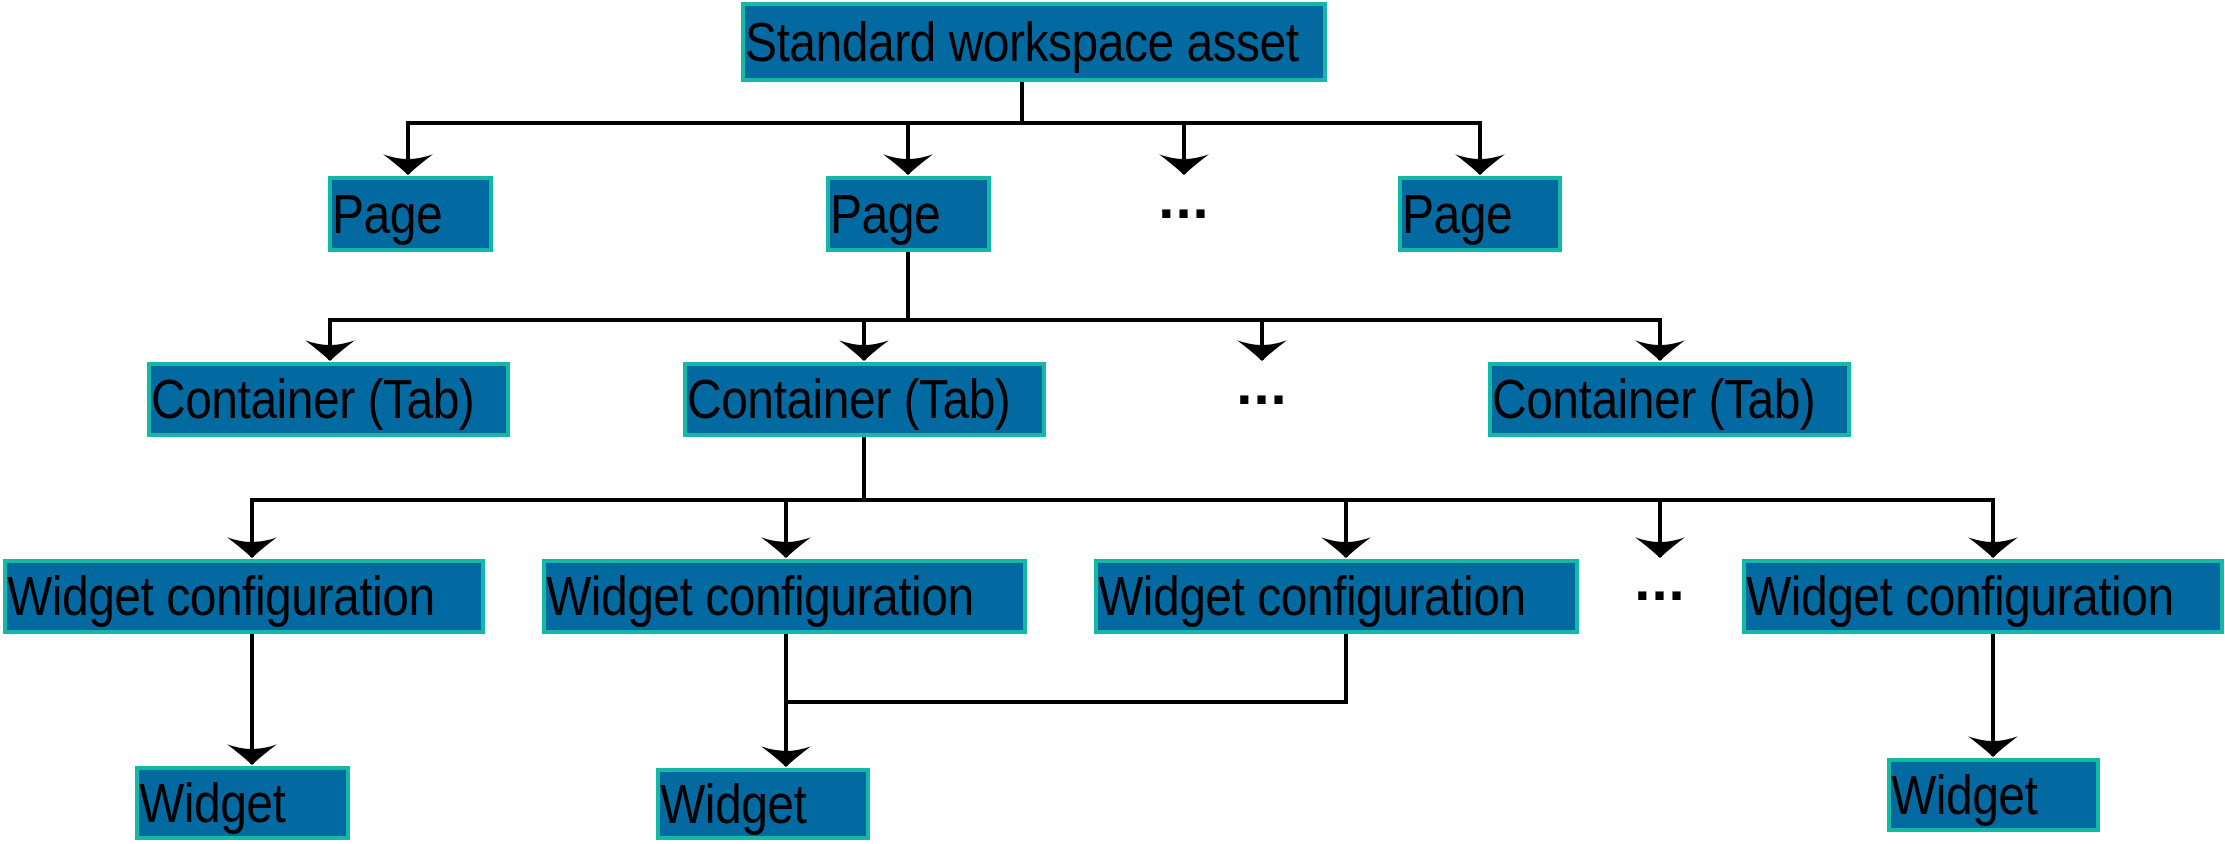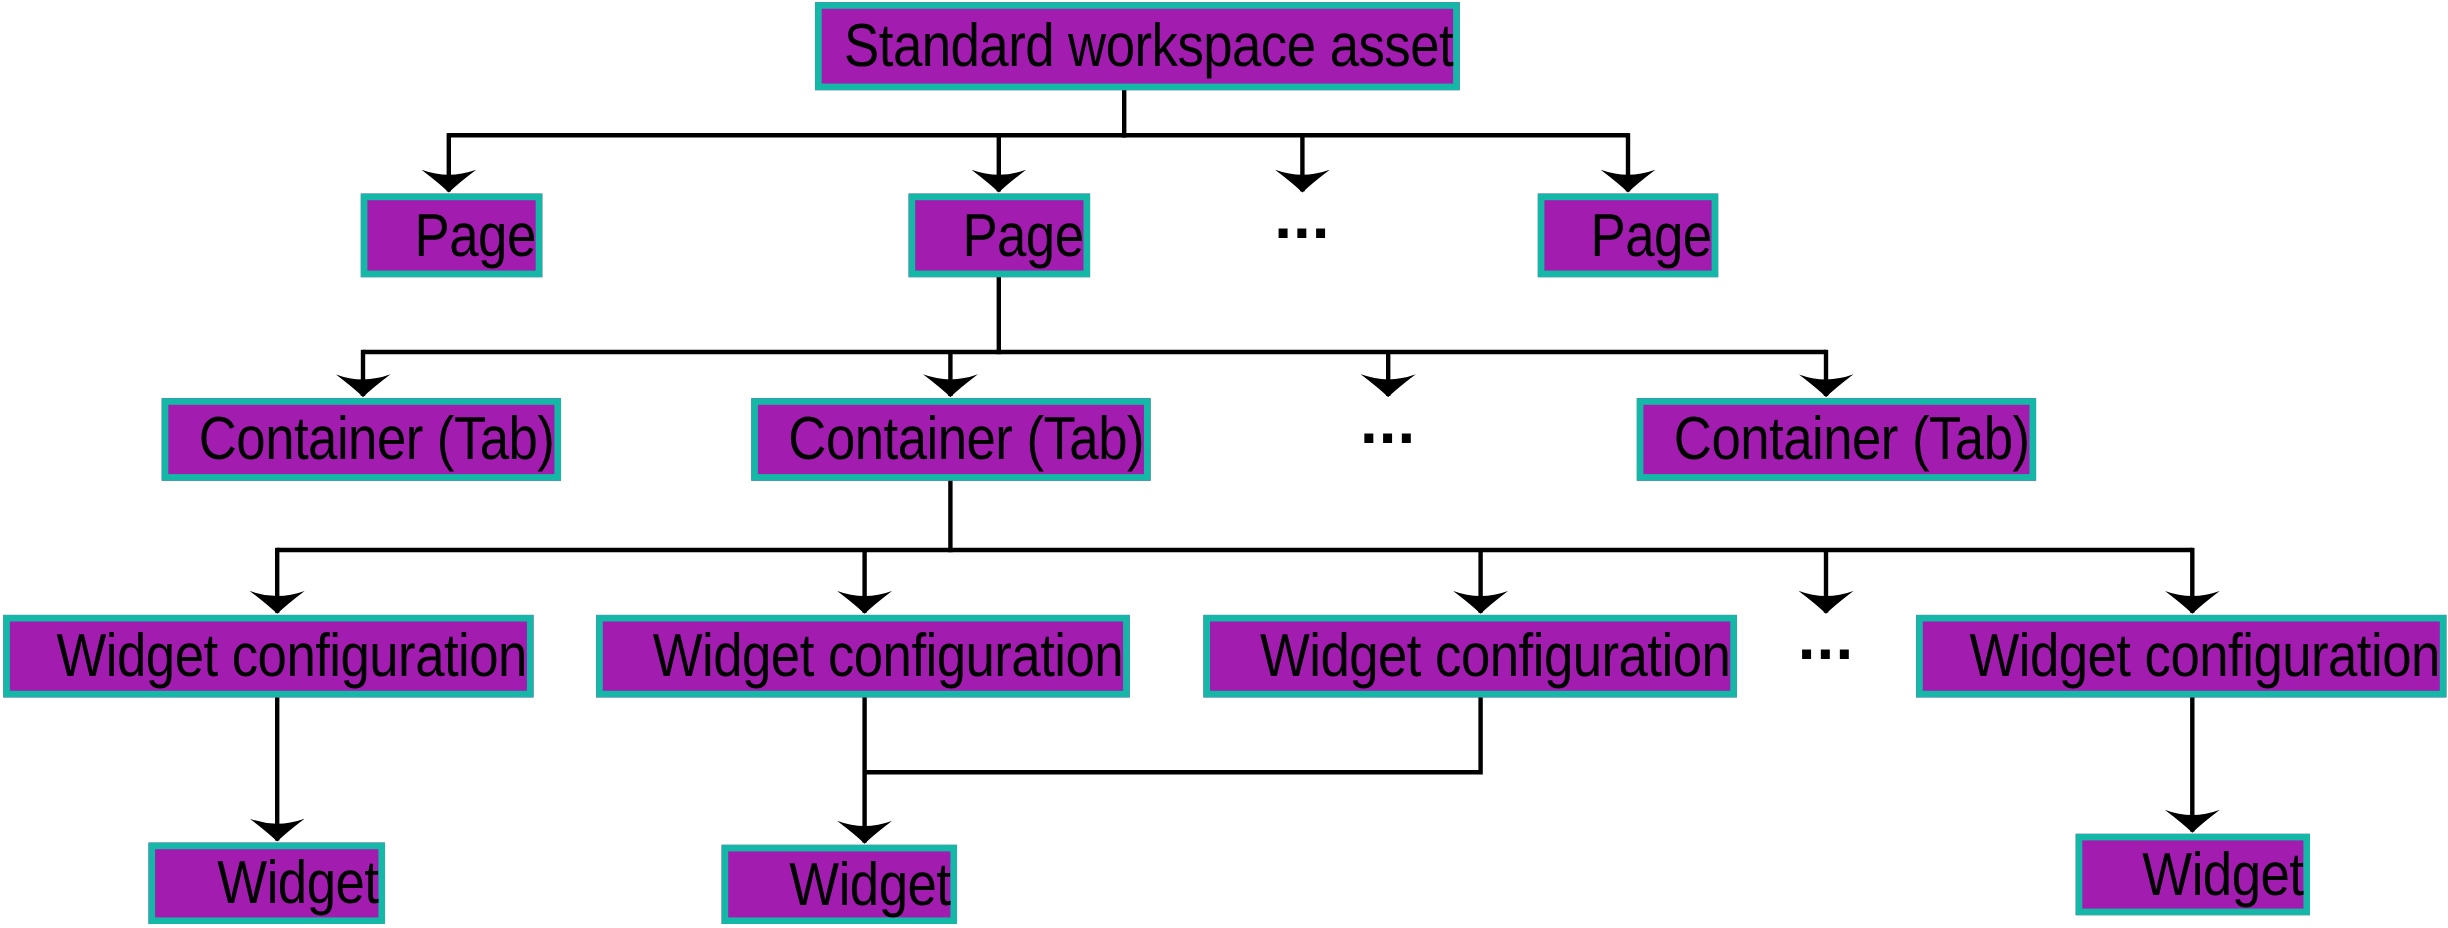--- a/index.html
+++ b/index.html
@@ -19,26 +19,26 @@
   }
   svg.wires {
     position: absolute;
     left: 0; top: 0;
     width: 2225px;
     height: 844px;
   }
   .node {
     position: absolute;
     box-sizing: border-box;
-    border: 6px solid #14b8a6;
-    background: #a21caf;
+    border: 4px solid #14b8a6;
+    background: #0369a1;
     color: #000000;
     display: flex;
     align-items: center;
-    justify-content: flex-end;
+    justify-content: flex-start;
     font-size: 48px;
     white-space: nowrap;
   }
   .node .lbl {
     display: inline-block;
     transform: scaleY(1.15);
     letter-spacing: -0.5px;
   }
   .dots {
     position: absolute;

